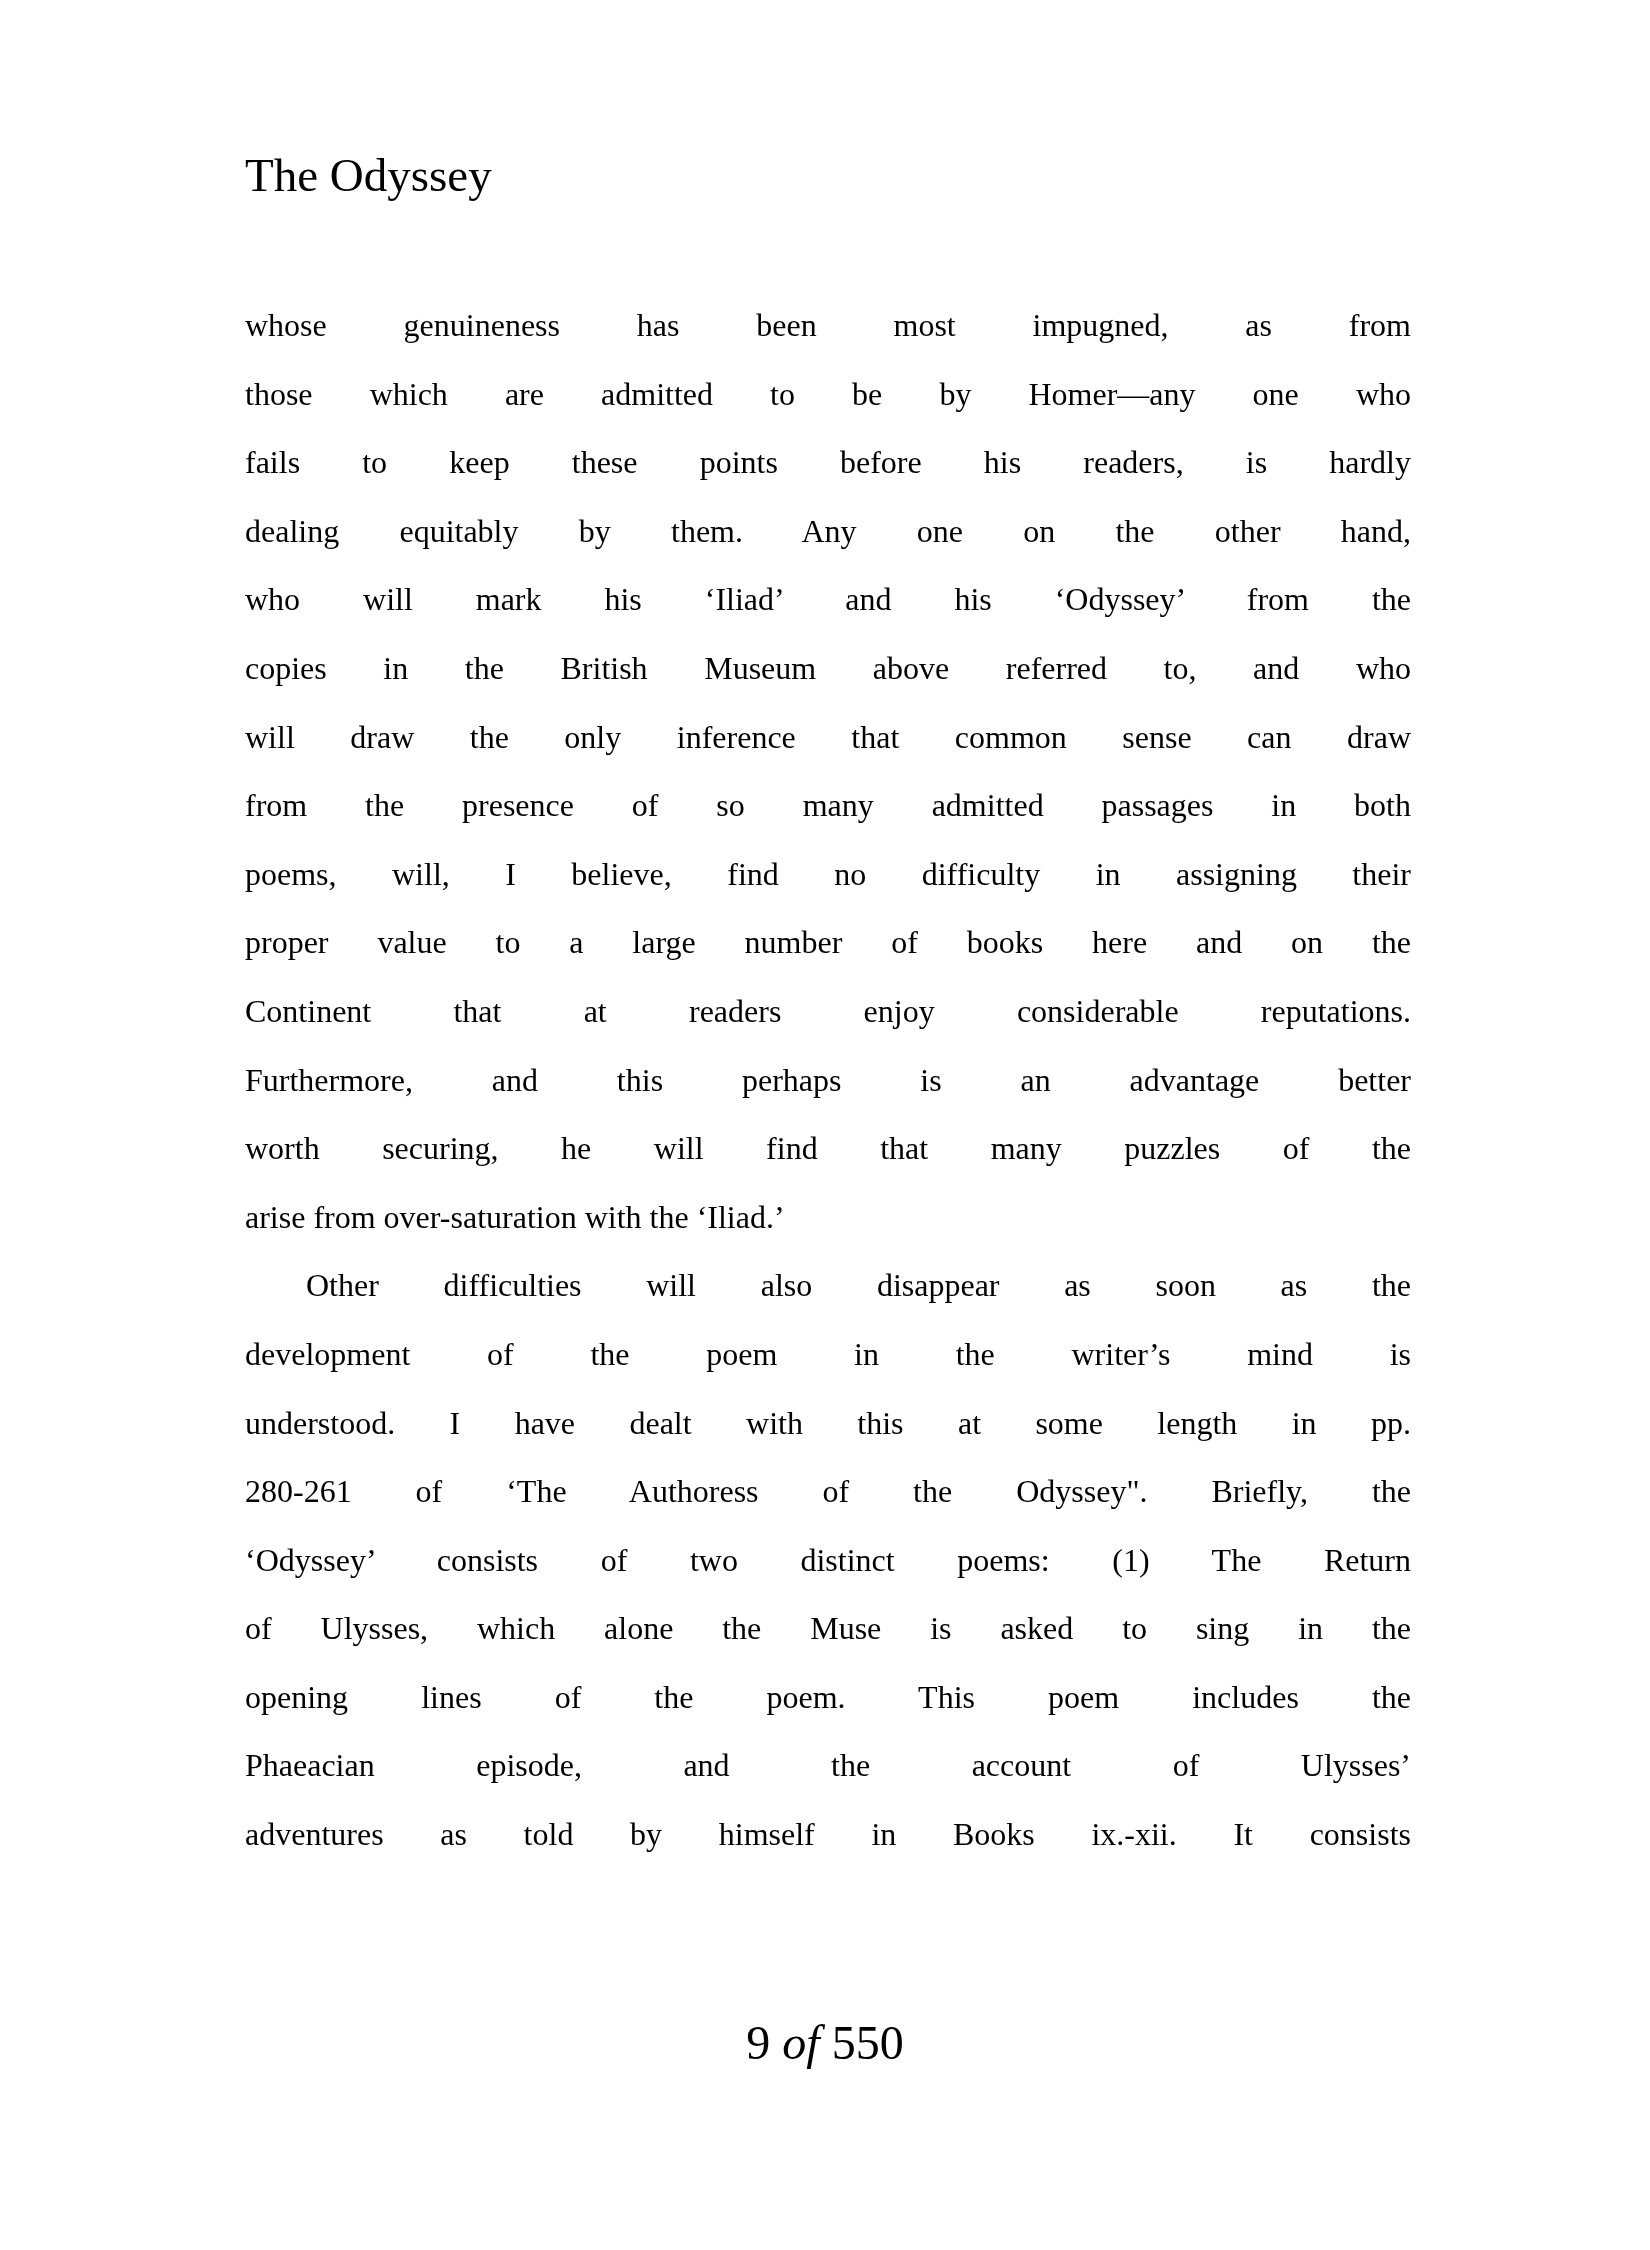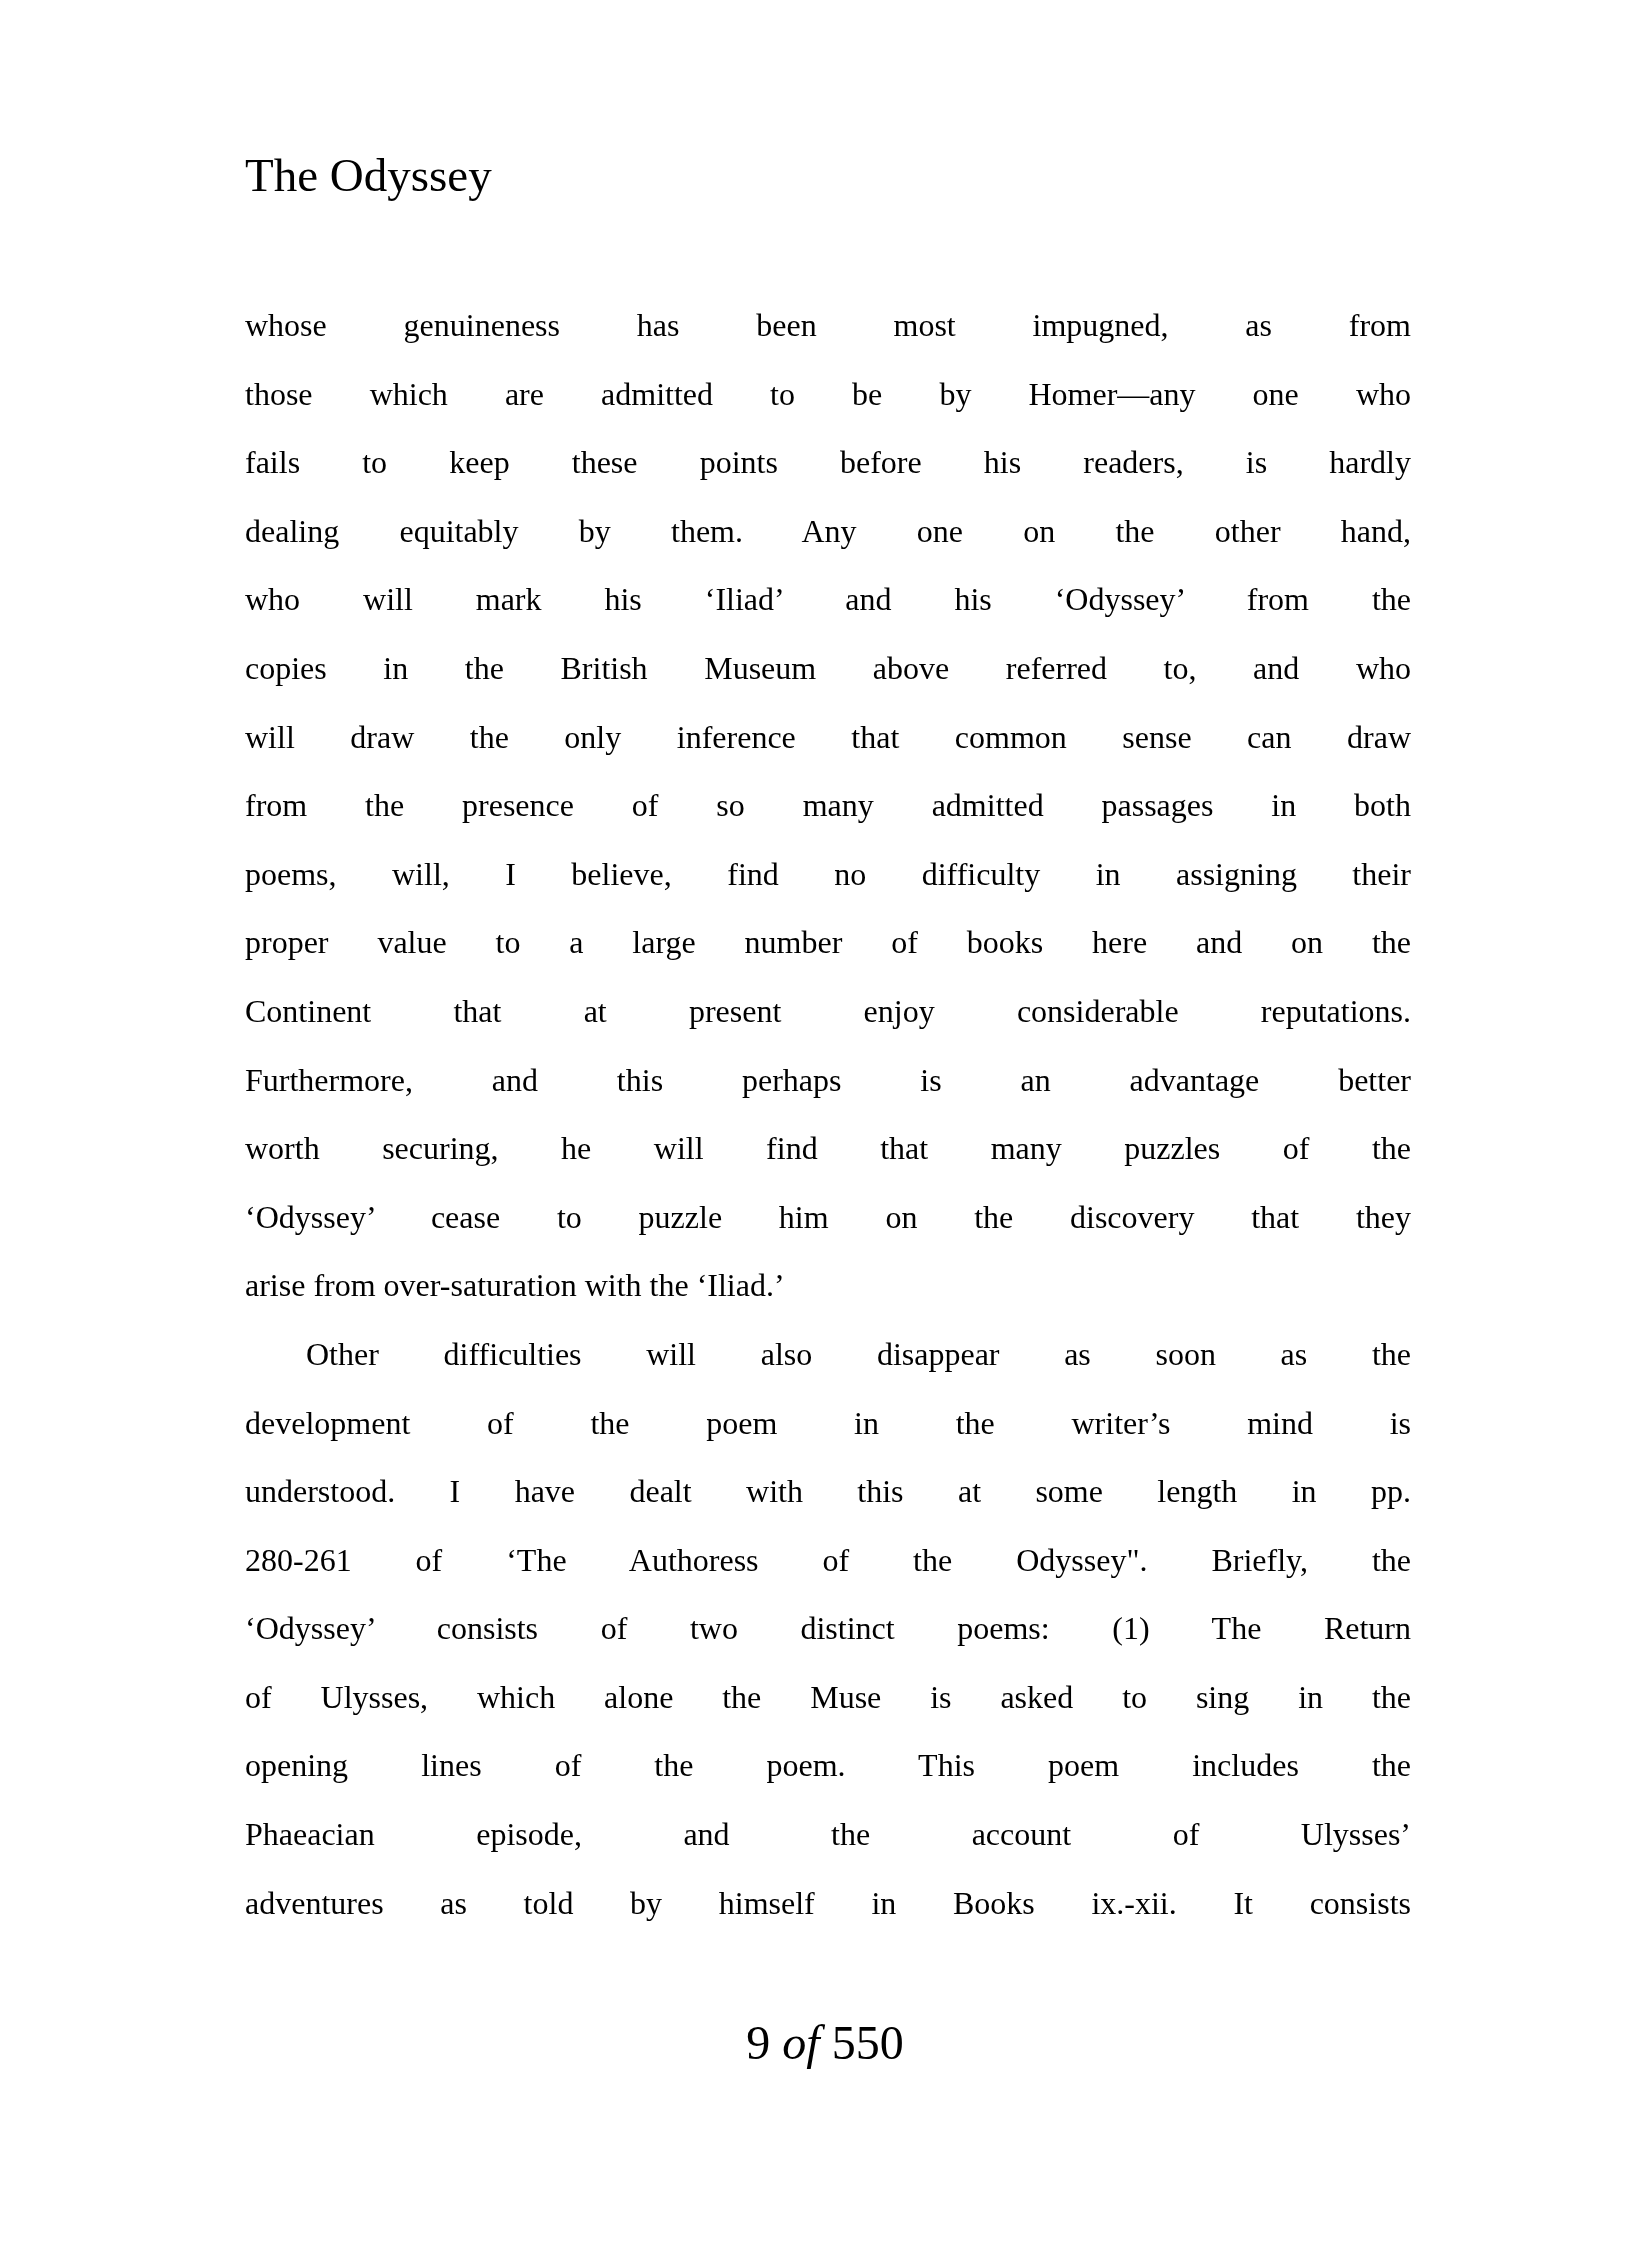--- a/index.html
+++ b/index.html
@@ -59,24 +59,23 @@
     <div class="line">whose genuineness has been most impugned, as from</div>
     <div class="line">those which are admitted to be by Homer—any one who</div>
     <div class="line">fails to keep these points before his readers, is hardly</div>
     <div class="line">dealing equitably by them. Any one on the other hand,</div>
     <div class="line">who will mark his ‘Iliad’ and his ‘Odyssey’ from the</div>
     <div class="line">copies in the British Museum above referred to, and who</div>
     <div class="line">will draw the only inference that common sense can draw</div>
     <div class="line">from the presence of so many admitted passages in both</div>
     <div class="line">poems, will, I believe, find no difficulty in assigning their</div>
     <div class="line">proper value to a large number of books here and on the</div>
-    <div class="line">Continent that at present enjoy considerable reputations.</div>
+    <div class="line">Continent that at readers enjoy considerable reputations.</div>
     <div class="line">Furthermore, and this perhaps is an advantage better</div>
     <div class="line">worth securing, he will find that many puzzles of the</div>
-    <div class="line">‘Odyssey’ cease to puzzle him on the discovery that they</div>
     <div class="line para-end">arise from over-saturation with the ‘Iliad.’</div>
   </div>
   <div class="paragraph">
     <div class="line indent">Other difficulties will also disappear as soon as the</div>
     <div class="line">development of the poem in the writer’s mind is</div>
     <div class="line">understood. I have dealt with this at some length in pp.</div>
     <div class="line">280-261 of ‘The Authoress of the Odyssey". Briefly, the</div>
     <div class="line">‘Odyssey’ consists of two distinct poems: (1) The Return</div>
     <div class="line">of Ulysses, which alone the Muse is asked to sing in the</div>
     <div class="line">opening lines of the poem. This poem includes the</div>

